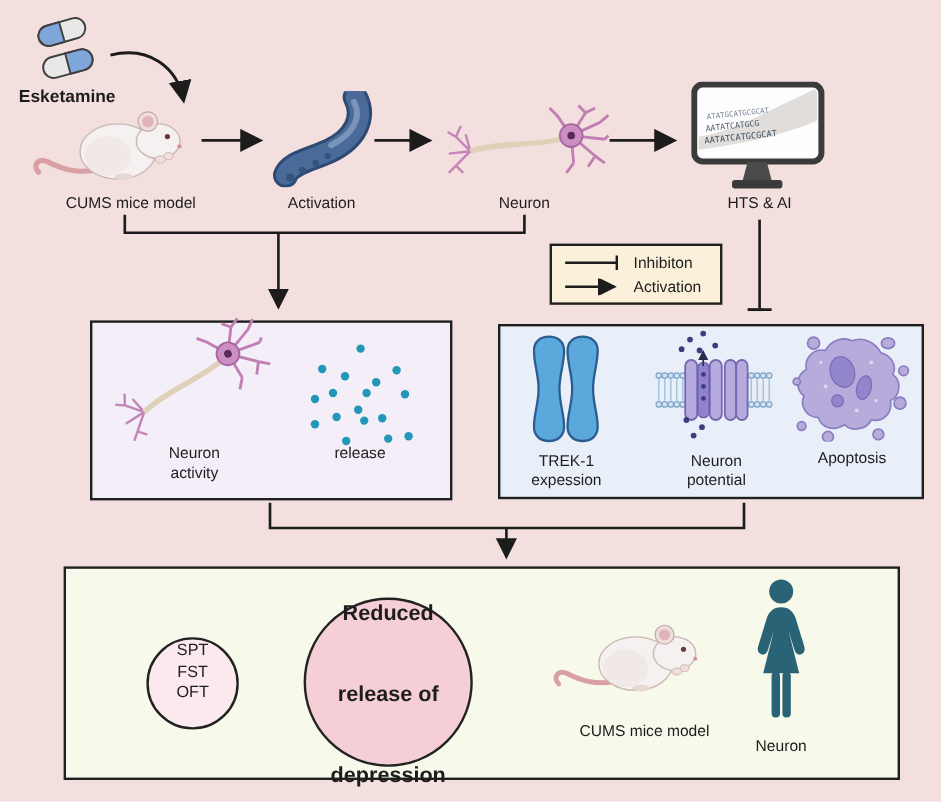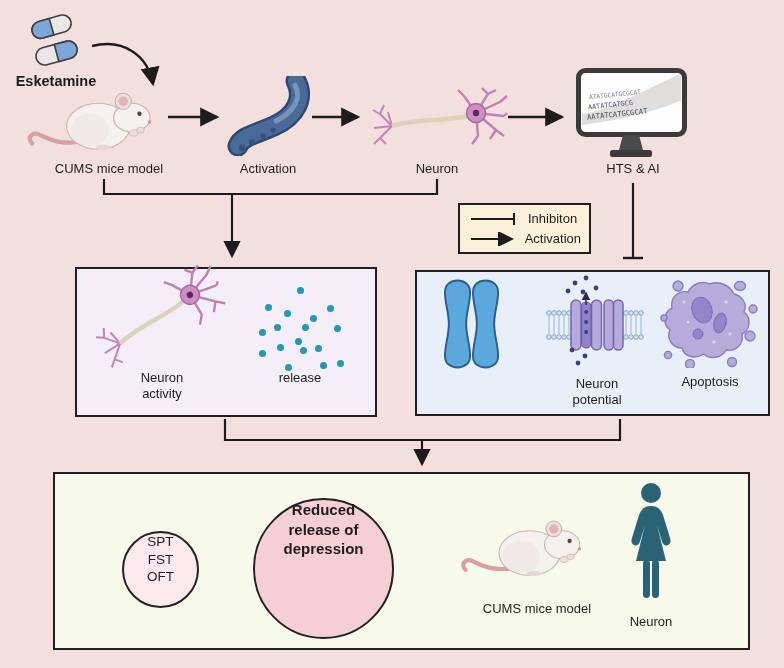--- a/index.html
+++ b/index.html
@@ -14,33 +14,33 @@
   .label{
     position:absolute;text-align:center;font-size:13px;line-height:1.22;
     color:#1d1d1d;white-space:nowrap;
   }
   .label.two{white-space:normal;}
   .bold{font-weight:bold;}
   .panel{
     position:absolute;border:2.4px solid #1f1f1f;box-sizing:border-box;
   }
   #legend-box{
-    left:458px;top:203px;width:133px;height:51px;
+    left:458px;top:203px;width:144px;height:51px;
     background:#fbf1db;border:2px solid #1f1f1f;
     display:flex;flex-direction:column;justify-content:center;gap:5px;
     padding:4px 8px;box-sizing:border-box;position:absolute;
   }
   .legend-row{display:flex;align-items:center;gap:8px;font-size:13px;}
   .circle{
     position:absolute;border:2px solid #222;border-radius:50%;
     display:flex;flex-direction:column;align-items:center;justify-content:flex-start;
     box-sizing:border-box;text-align:center;
   }
   #tests-circle{left:122px;top:531px;width:77px;height:77px;background:#fce9ed;font-size:13.5px;line-height:1.3;}
-  #outcome-circle{left:253px;top:498px;width:141px;height:141px;background:#f5ced6;font-size:15px;line-height:1.3;font-weight:bold;}
+  #outcome-circle{left:253px;top:498px;width:141px;height:141px;background:#f5ced6;font-size:18px;line-height:1.3;font-weight:bold;gap:44px;}
   .nt-dot{position:absolute;width:7px;height:7px;border-radius:50%;background:#2397b7;}
   svg{display:block;}
 </style>
 </head>
 <body>
 
 <div id="stage">
 
   <svg width="0" height="0" style="position:absolute">
     <defs>
@@ -166,20 +166,24 @@
   <div id="nt-dots"></div>
   <div class="label two" style="left:230px;top:370px;width:140px">
     <div>release</div>
   </div>
 
   <div class="panel" style="left:415px;top:270px;width:355px;height:146px;background:#e9eff8"></div>
   <svg class="abs" style="left:444px;top:278px" width="56" height="94" viewBox="0 0 58 94">
     <path d="M 1 13 C 1 5 7 1 14 1 C 21 1 27 5 27 13 C 27 25 23 33 23 46 C 23 59 27 67 27 79 C 27 87 21 91 14 91 C 7 91 1 87 1 79 C 1 67 5 59 5 46 C 5 33 1 25 1 13 Z" fill="#5ba8dd" stroke="#2b5e90" stroke-width="2"></path>
     <path transform="translate(29,0)" d="M 1 13 C 1 5 7 1 14 1 C 21 1 27 5 27 13 C 27 25 23 33 23 46 C 23 59 27 67 27 79 C 27 87 21 91 14 91 C 7 91 1 87 1 79 C 1 67 5 59 5 46 C 5 33 1 25 1 13 Z" fill="#5ba8dd" stroke="#2b5e90" stroke-width="2"></path>
   </svg>
+  <div class="label two" style="left:422px;top:376px;width:100px">
+    <div>TREK-1</div>
+    <div>expession</div>
+  </div>
 
   <svg class="abs" style="left:545px;top:272px" width="100" height="100" viewBox="0 0 100 100">
     <g>
       <g stroke="#9fbdd9" stroke-width="1.1">
         <line x1="4" y1="44" x2="4" y2="62"></line>
           <line x1="9" y1="44" x2="9" y2="62"></line>
           <line x1="14" y1="44" x2="14" y2="62"></line>
           <line x1="19" y1="44" x2="19" y2="62"></line>
           <line x1="24" y1="44" x2="24" y2="62"></line>
         <line x1="76" y1="44" x2="76" y2="62"></line>

